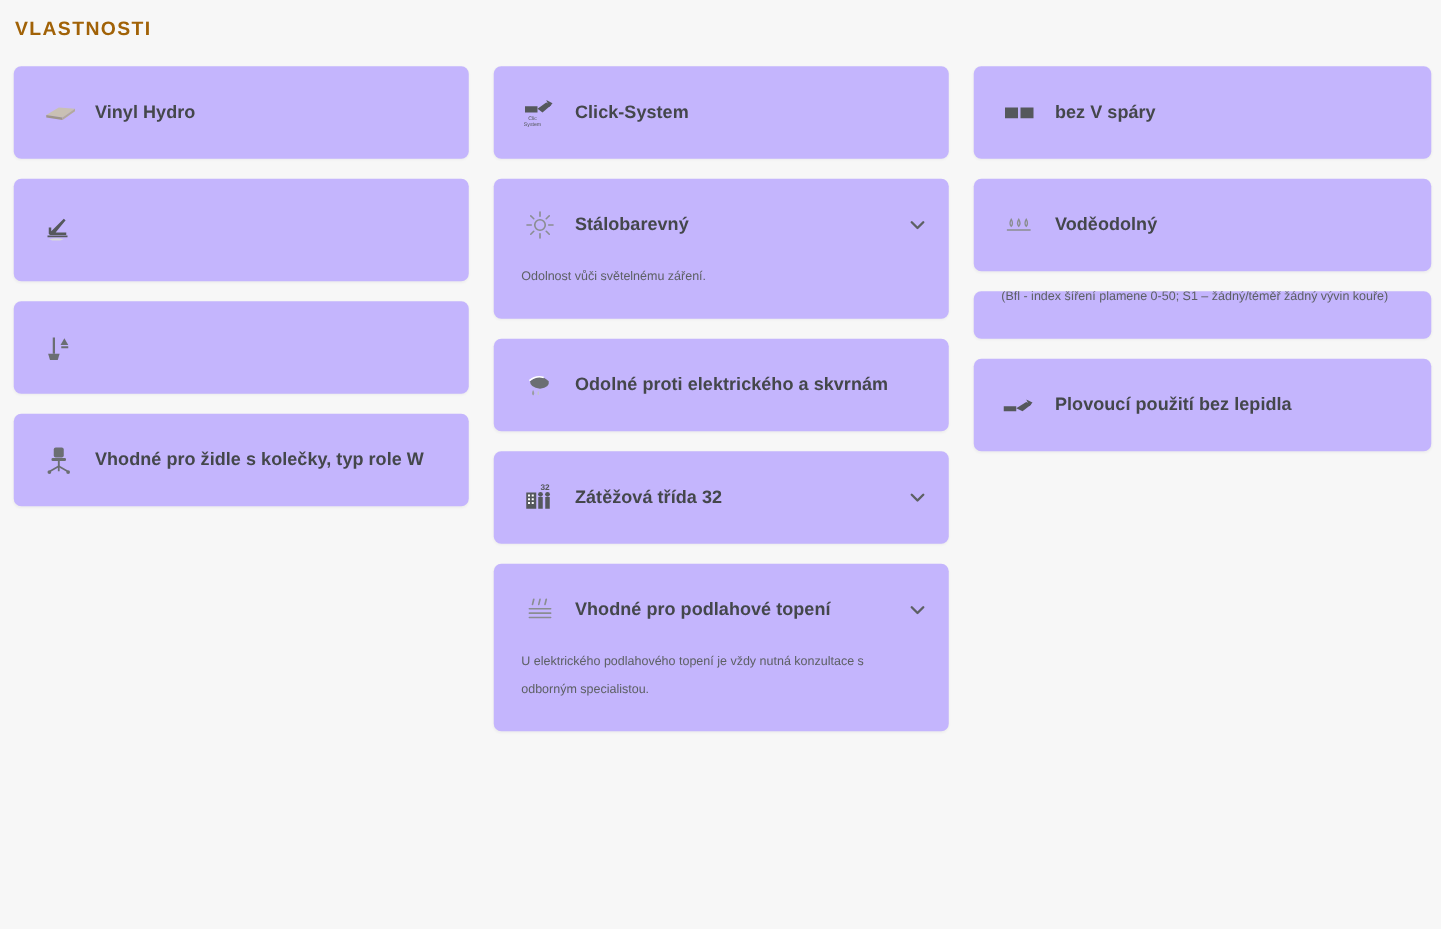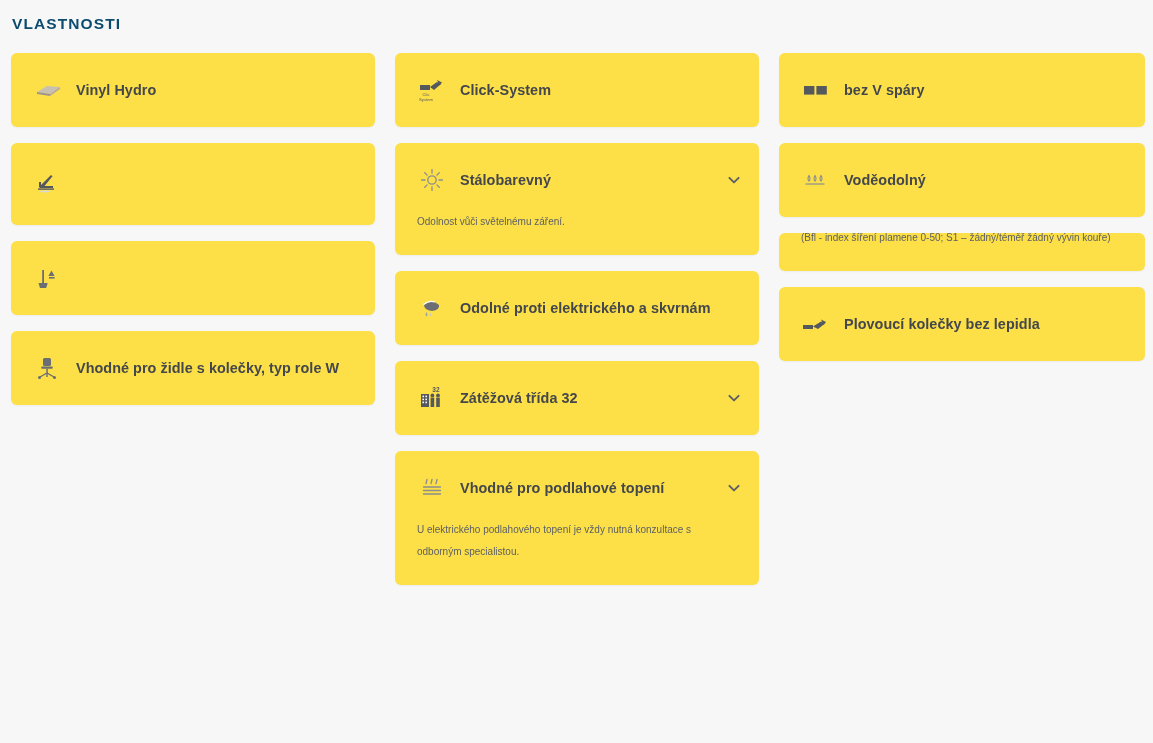--- a/index.html
+++ b/index.html
@@ -16,39 +16,39 @@
     width: 1153px;
     height: 743px;
     background: #f7f7f7;
     position: relative;
     padding: 0;
   }
   .section-title {
     font-size: 15.5px;
     font-weight: 700;
     letter-spacing: 1.1px;
-    color: #0c4a6e;
+    color: #a16207;
     padding: 14px 0 0 12px;
     margin: 0;
     line-height: 20px;
   }
   .grid {
     display: grid;
     grid-template-columns: 364px 364px 364px;
     column-gap: 20px;
     padding: 0 0 0 11px;
     margin-top: 19px;
     align-items: start;
   }
   .col {
     display: flex;
     flex-direction: column;
   }
   .card {
-    background: #fde047;
+    background: #c4b5fd;
     border-radius: 6px;
     box-shadow: 0 1px 2px rgba(0,0,0,0.045);
     padding: 0;
     width: 364px;
     margin-bottom: 16px;
     overflow: hidden;
   }
   .card.col3 { width: 366px; }
   .card-head {
     display: flex;
@@ -322,20 +322,20 @@
 
       <div class="card col3">
         <div class="card-head">
           <span class="icon-wrap">
             <svg width="30" height="22" viewBox="0 0 30 22">
               <path d="M2 12 L12 12 L12 16 L2 16 Z" fill="#55585c"></path>
               <path d="M12 13.5 L20 8.5 L24 10.5 L17 16 Z" fill="#55585c"></path>
               <path d="M20 6.5 L25 9 L22.5 12 Z" fill="#55585c"></path>
             </svg>
           </span>
-          <span class="card-label">Plovoucí kolečky bez lepidla</span>
+          <span class="card-label">Plovoucí použití bez lepidla</span>
         </div>
       </div>
 
     </div>
 
   </div>
 </div>
 
 </body></html>

